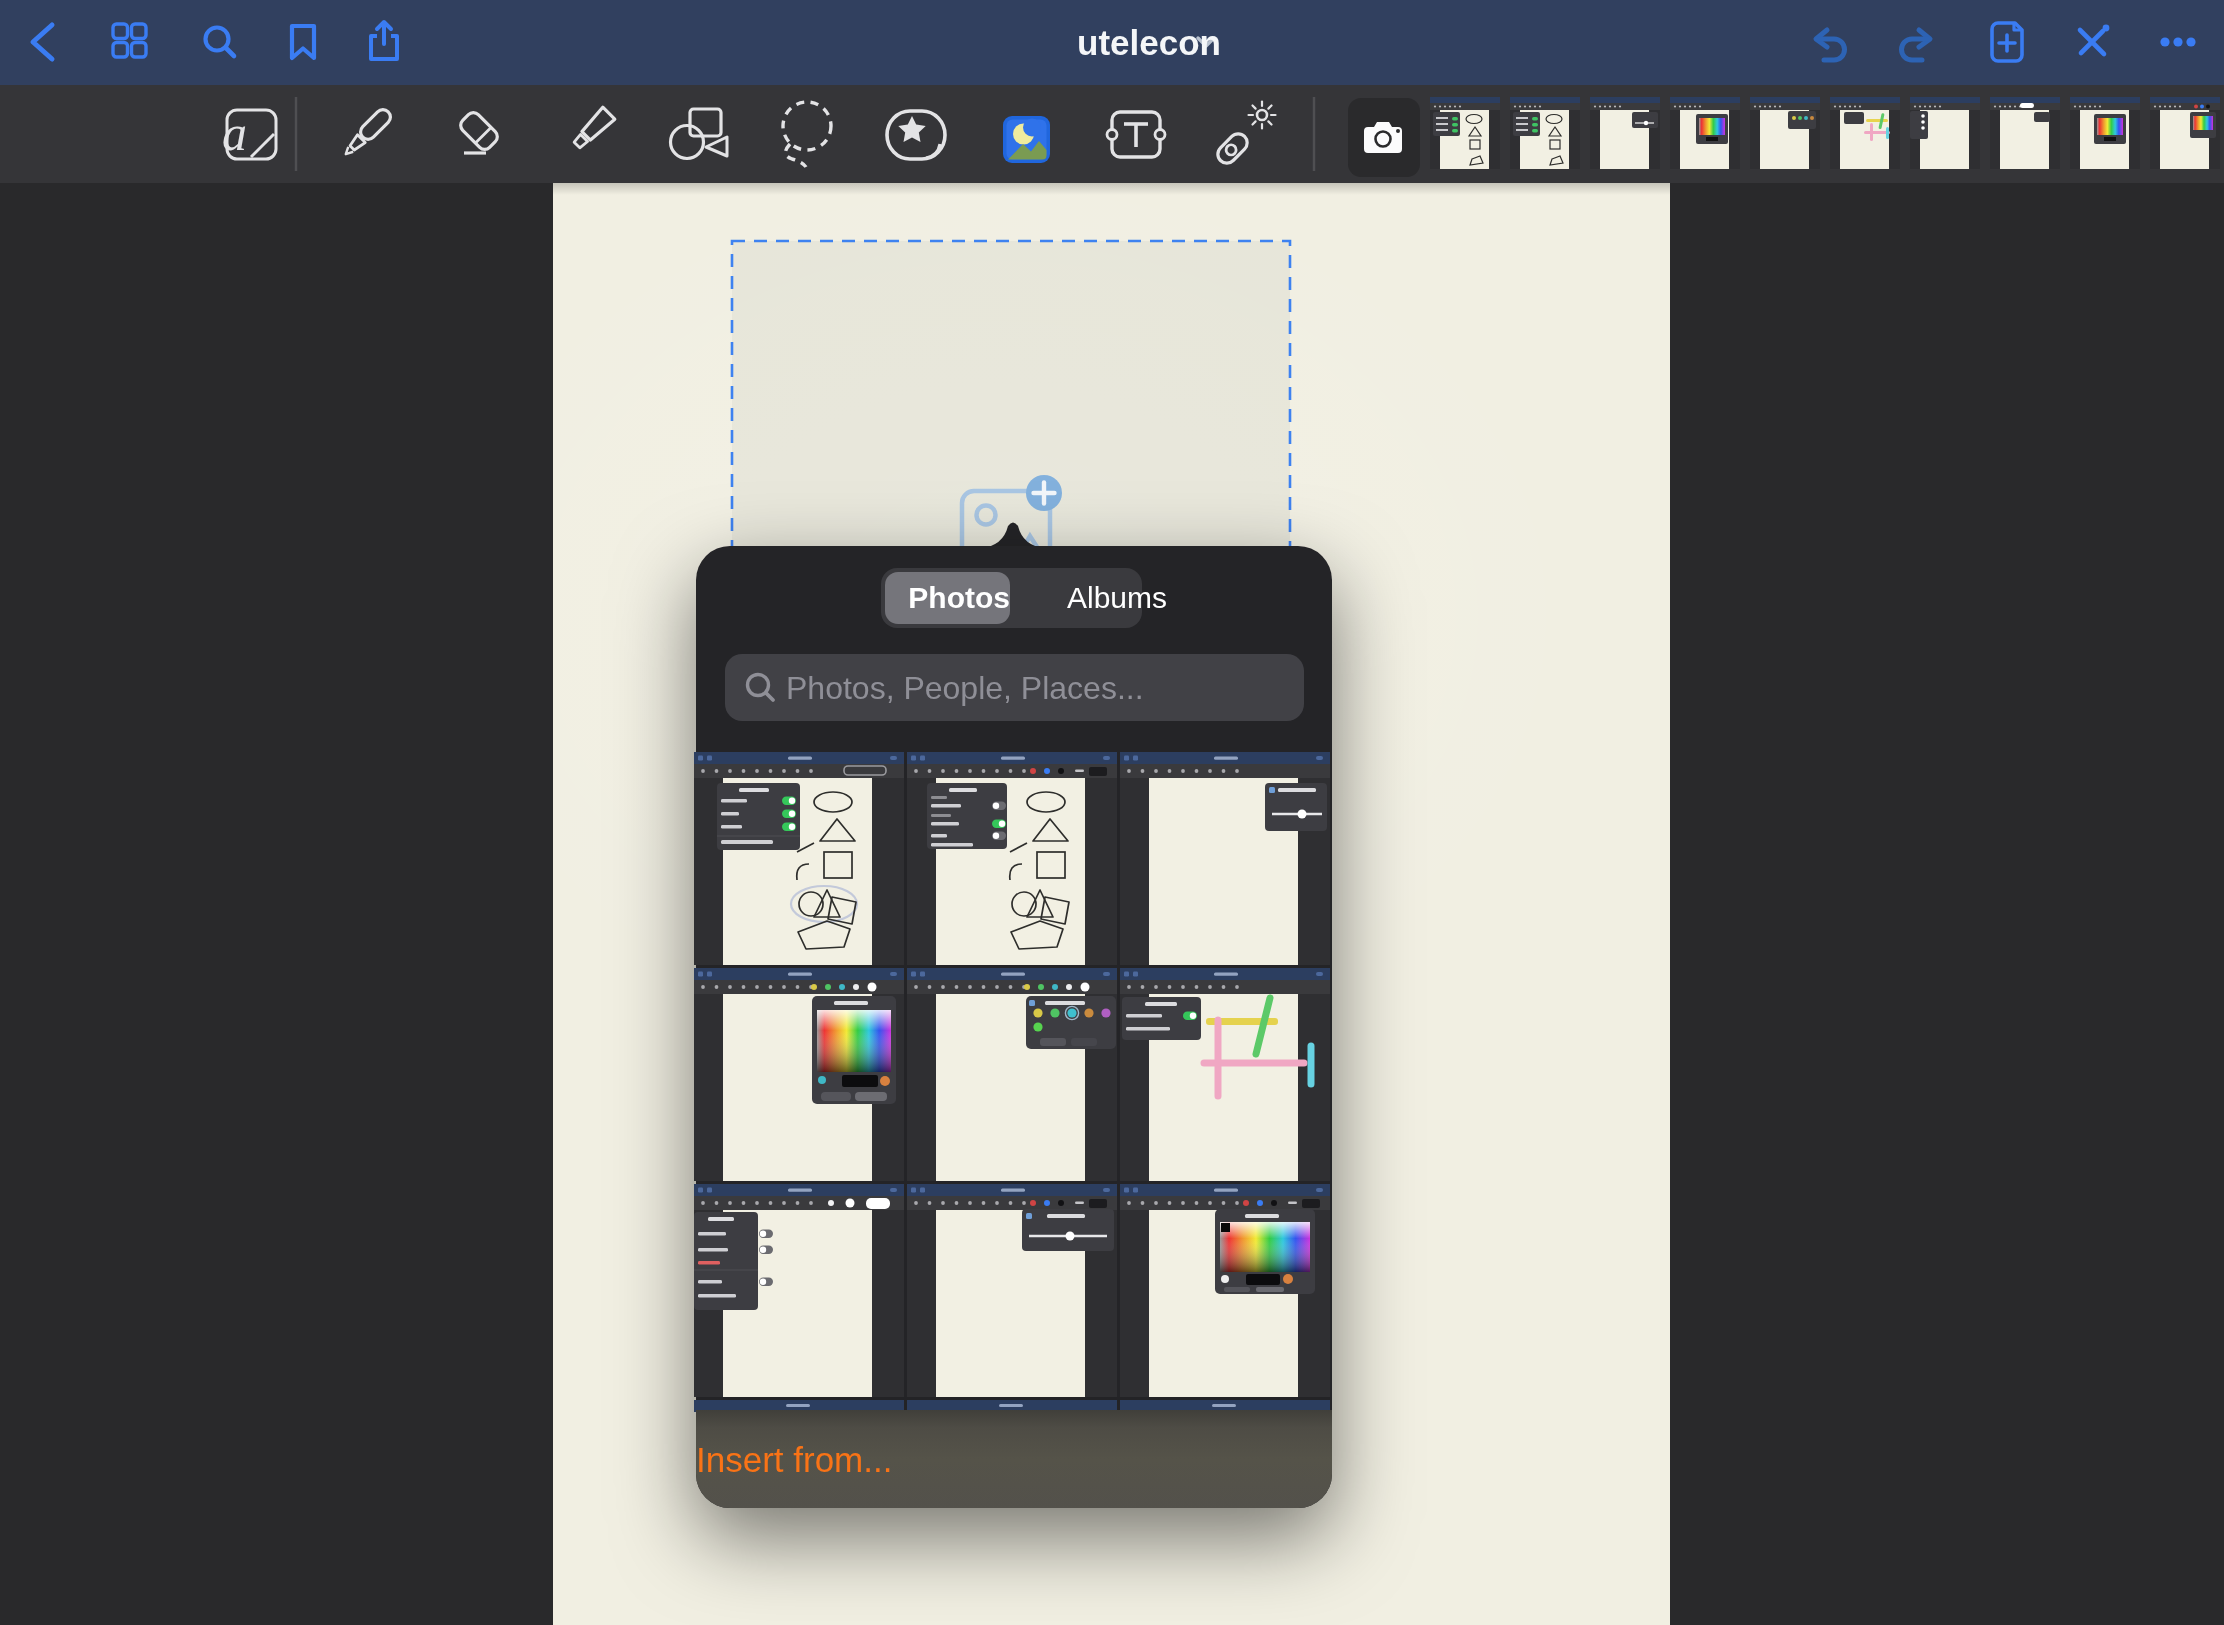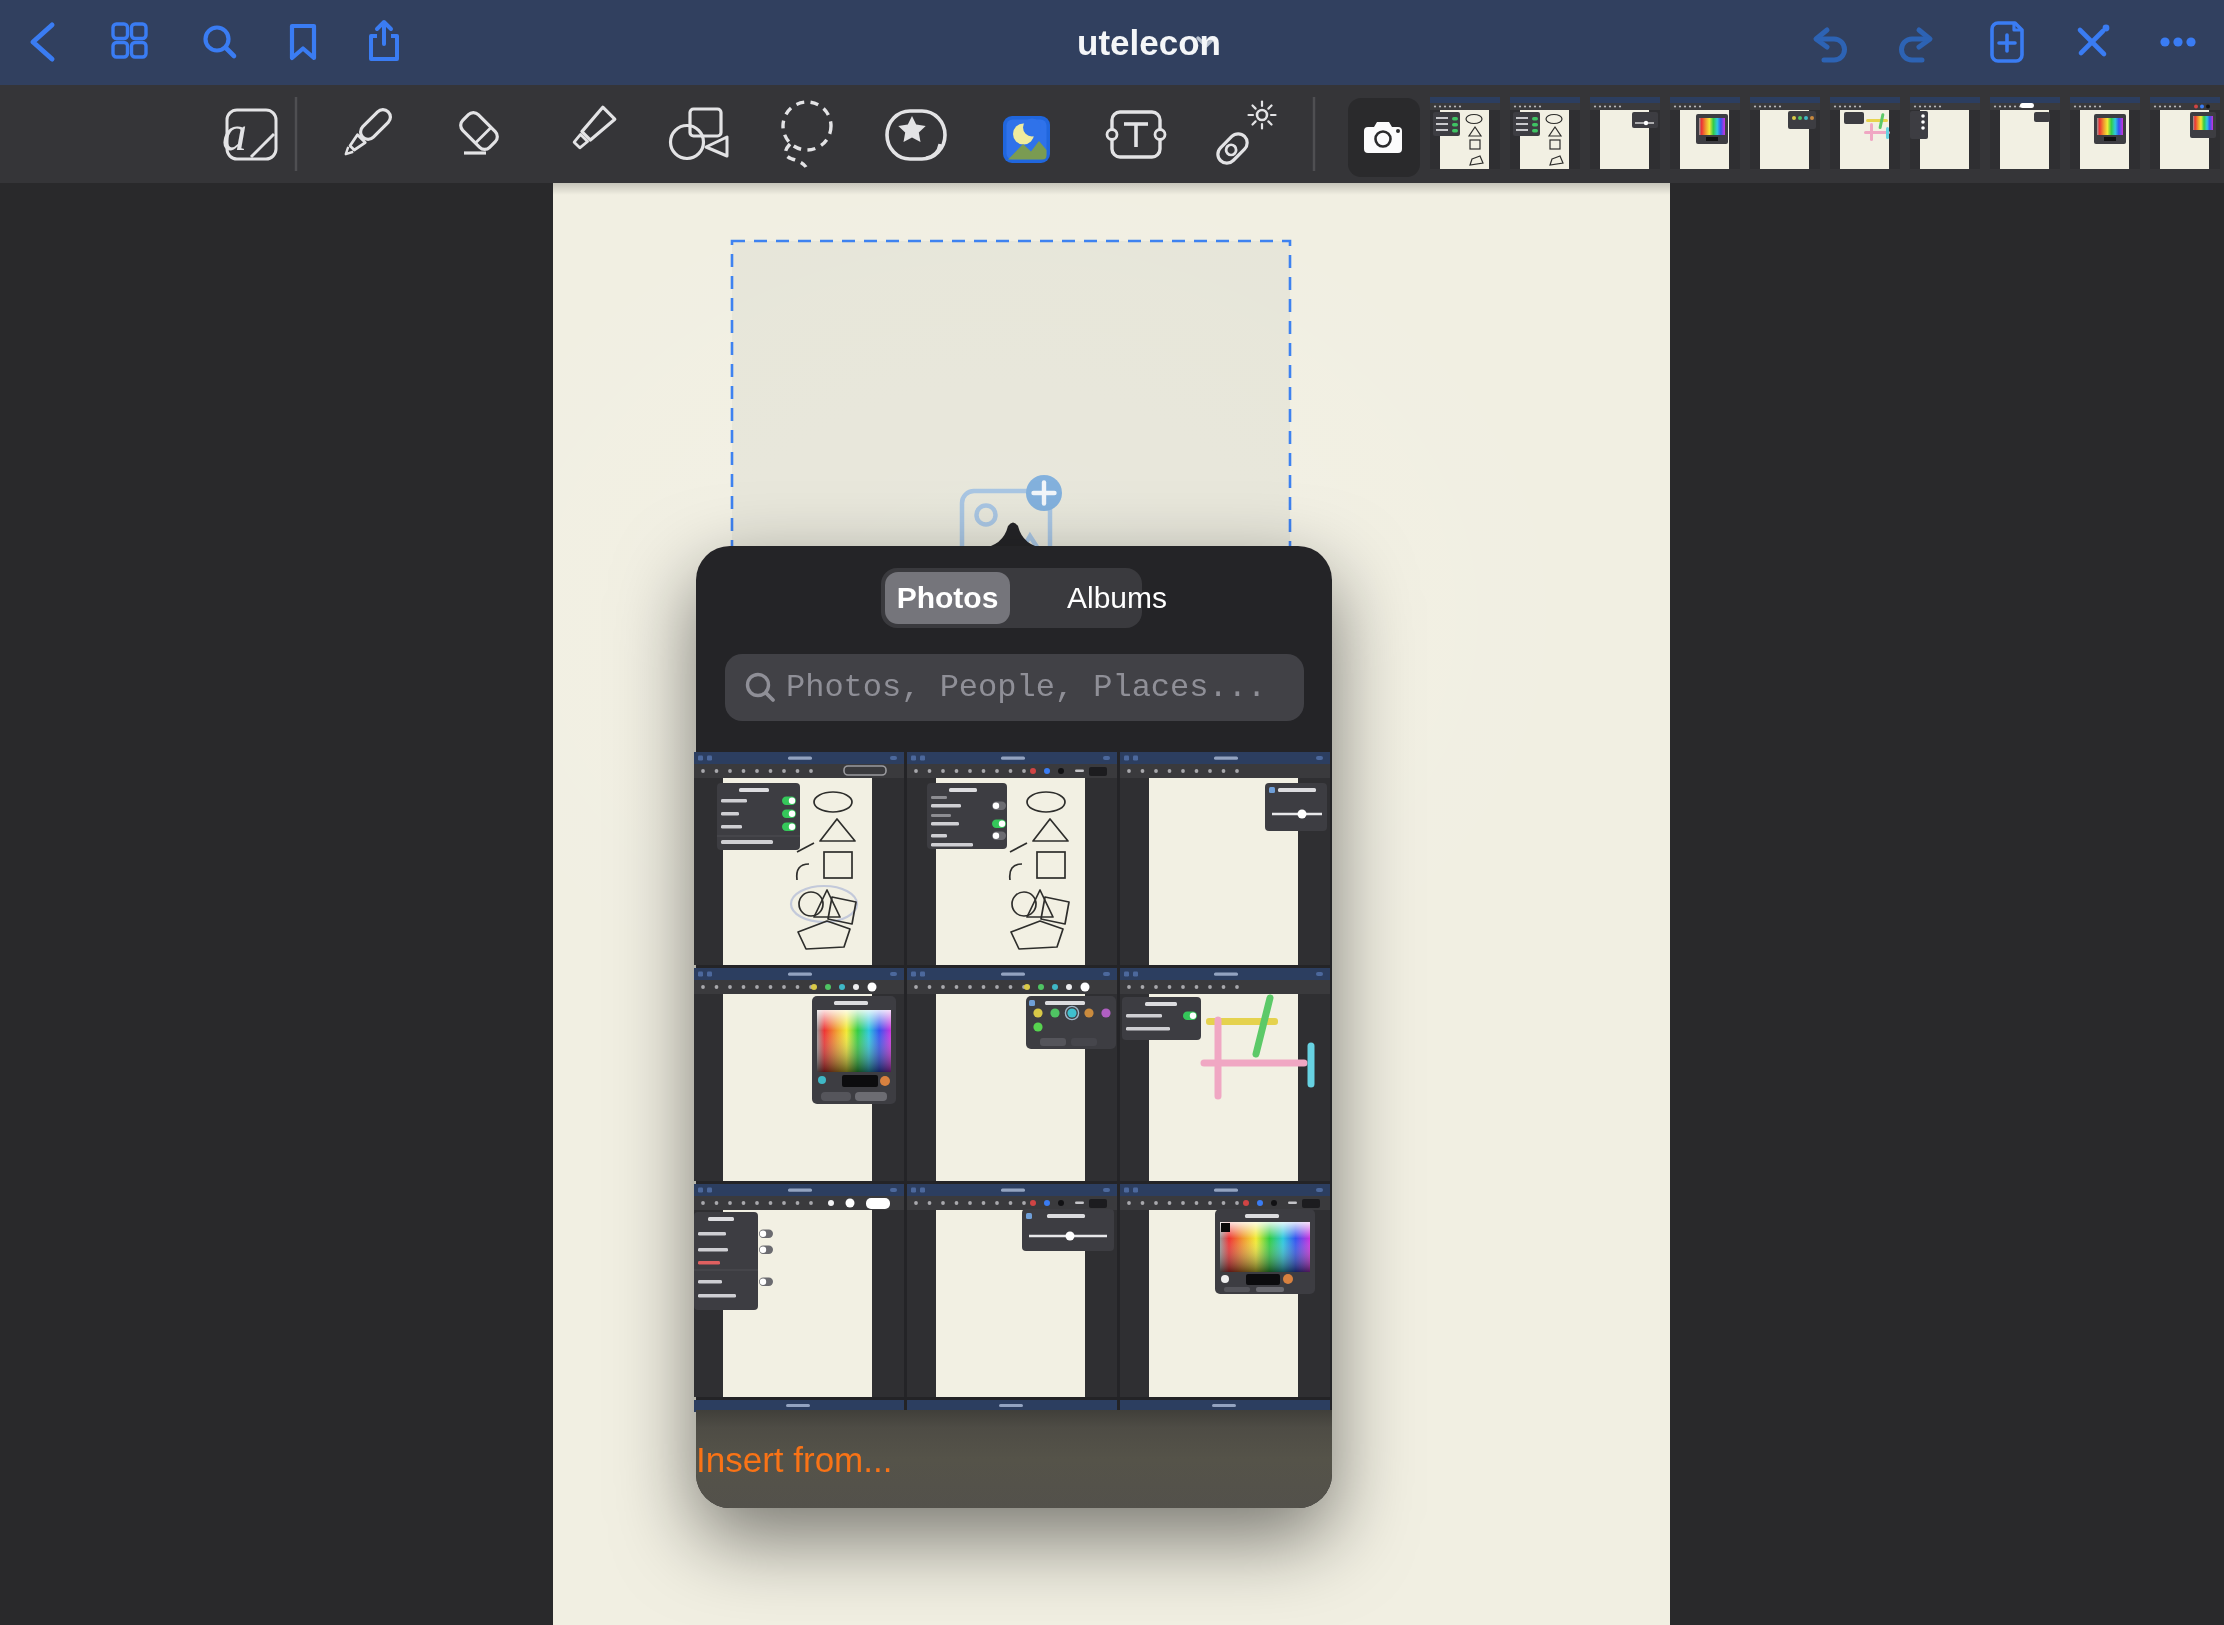--- a/index.html
+++ b/index.html
@@ -297,28 +297,28 @@
       <circle cx="52" cy="9.5" r="2" fill="#3a7cf3"></circle>
       <circle cx="58" cy="9.5" r="2" fill="#111"></circle>
     </g>
   </svg>
 <svg class="abs" style="left:981px;top:516px;" width="64" height="32" viewBox="0 0 64 32">
     <path d="M0 32 Q22 30 27 10 Q32 3 37 10 Q42 30 64 32 Z" fill="#242427"></path>
   </svg>
 <div class="abs" style="left:696px;top:546px;width:636px;height:962px;background:#242427;border-radius:34px;box-shadow:0 30px 80px rgba(0,0,0,0.5);"></div>
 <div class="abs" style="left:881px;top:568px;width:261px;height:60px;background:#3a3a3e;border-radius:16px;"></div>
 <div class="abs" style="left:885px;top:572px;width:125px;height:52px;background:#75757b;border-radius:13px;"></div>
-<div class="abs" style="left:885px;top:572px;width:125px;height:40px;line-height:52px;text-align:center;color:#fff;font-size:30px;font-weight:700;">Photos</div>
+<div class="abs" style="left:885px;top:572px;width:125px;height:40px;line-height:52px;text-align:right;color:#fff;font-size:30px;font-weight:700;">Photos</div>
 <div class="abs" style="left:1010px;top:572px;width:132px;height:52px;line-height:52px;text-align:center;color:#fff;font-size:30px;padding-left:41px;">Albums</div>
 <div class="abs" style="left:725px;top:654px;width:579px;height:67px;background:#414146;border-radius:17px;"></div>
 <svg class="abs" style="left:738px;top:668px;" width="44" height="40" viewBox="0 0 44 40">
     <circle cx="20" cy="17" r="10.5" fill="none" stroke="#8f8f97" stroke-width="3.4"></circle>
     <line x1="28" y1="25" x2="35" y2="32" stroke="#8f8f97" stroke-width="3.8" stroke-linecap="round"></line>
   </svg>
-<div class="abs" style="left:786px;top:670px;height:36px;line-height:36px;color:#8f8f97;font-size:32px;font-family:Liberation Mono, monospace;">Photos, People, Places...</div>
+<div class="abs" style="left:786px;top:670px;height:36px;line-height:36px;color:#8f8f97;font-size:32px;">Photos, People, Places...</div>
 <svg class="abs" style="left:694px;top:752px;" width="636" height="658" viewBox="0 0 636 658">
     <defs>
       <linearGradient id="rgrad" x1="0" y1="0" x2="1" y2="0">
         <stop offset="0" stop-color="#999"></stop>
         <stop offset="0.10" stop-color="#ee3333"></stop>
         <stop offset="0.26" stop-color="#f09a30"></stop>
         <stop offset="0.40" stop-color="#f2ea35"></stop>
         <stop offset="0.55" stop-color="#33cc44"></stop>
         <stop offset="0.70" stop-color="#2fc8dd"></stop>
         <stop offset="0.84" stop-color="#3355ee"></stop>

